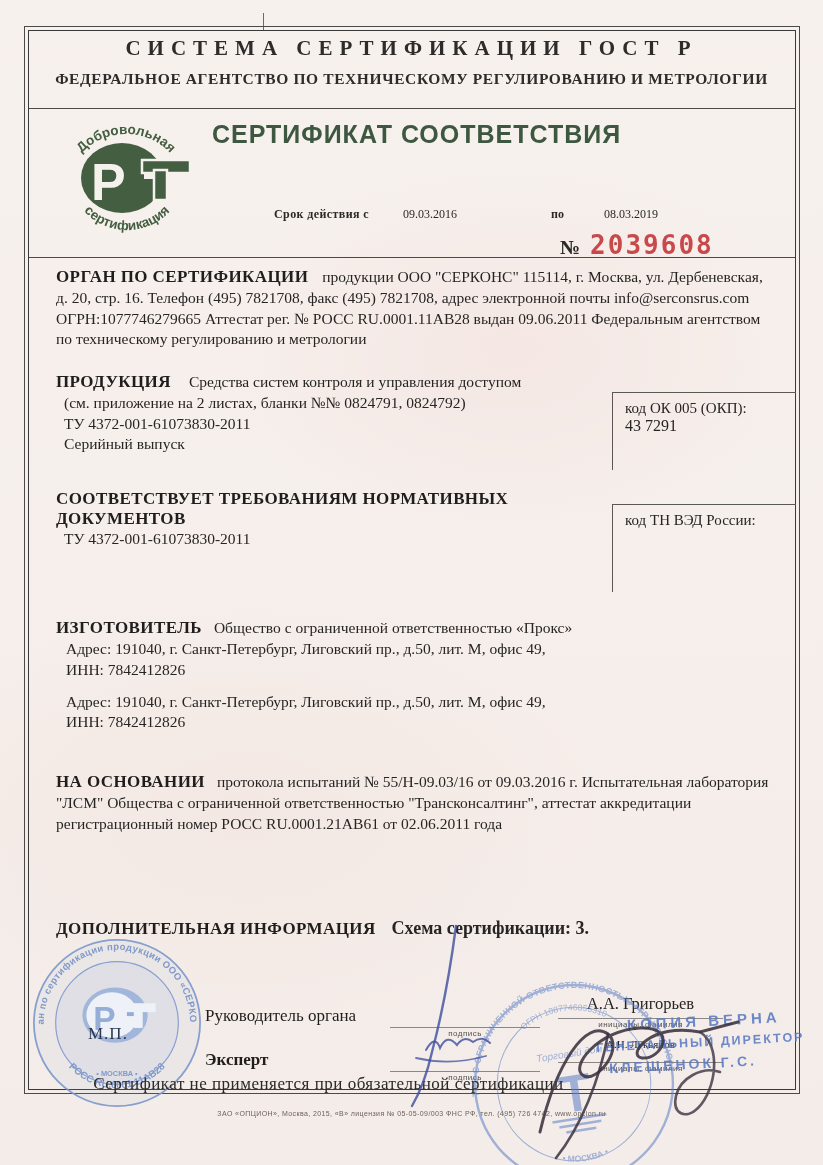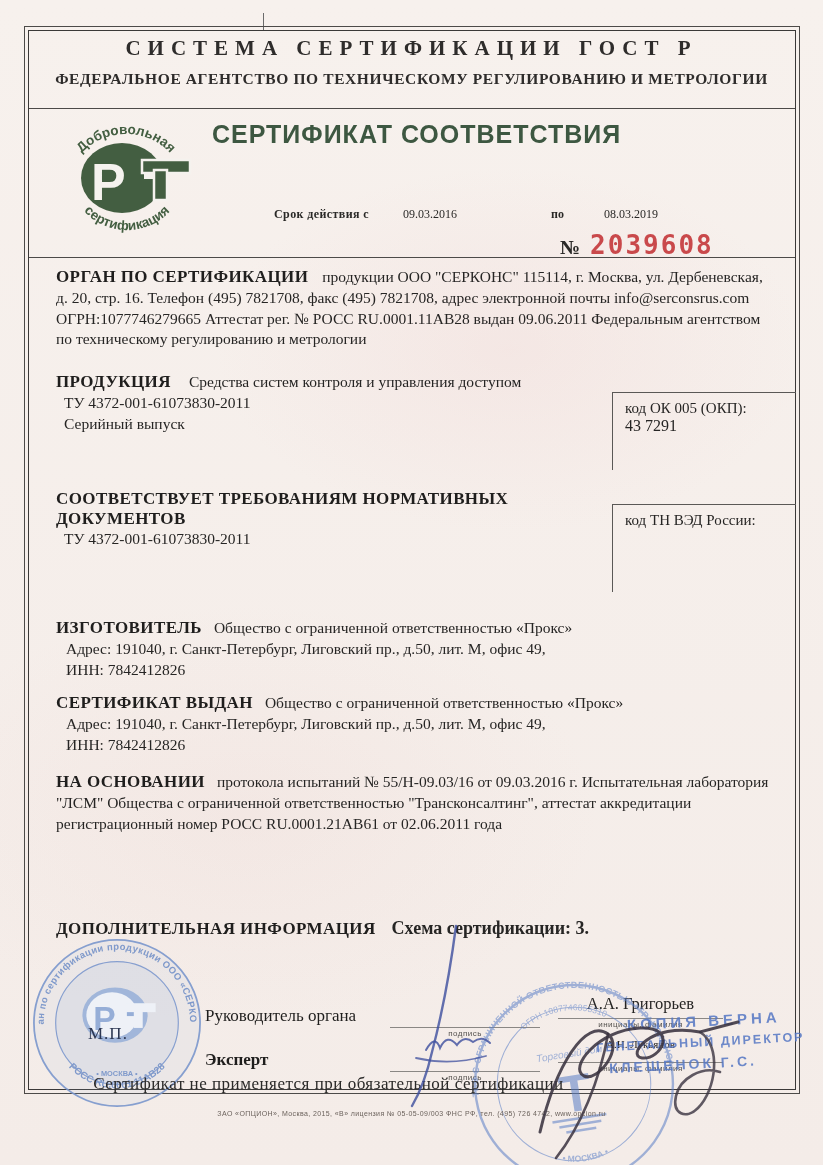--- a/index.html
+++ b/index.html
@@ -151,20 +151,21 @@
 
     <div class="abs organ para">
       <span class="slabel">ОРГАН ПО СЕРТИФИКАЦИИ</span><span>продукции ООО "СЕРКОНС" 115114, г. Москва, ул. Дербеневская, д. 20, стр. 16. Телефон (495) 7821708, факс (495) 7821708, адрес электронной почты info@serconsrus.com ОГРН:1077746279665 Аттестат рег. № РОСС RU.0001.11АВ28 выдан 09.06.2011 Федеральным агентством по техническому регулированию и метрологии</span>
     </div>
 
     <div class="abs prod para">
       <div>
         <span class="slabel">ПРОДУКЦИЯ</span><span>Средства систем контроля и управления доступом</span>
       </div>
       <div class="prod-lines">
+        <div>(см. приложение на 2 листах, бланки №№ 0824791, 0824792)</div>
         <div>ТУ 4372-001-61073830-2011</div>
         <div>Серийный выпуск</div>
       </div>
     </div>
 
     <div class="abs codebox codebox1">
       <span class="cb-label">код ОК 005 (ОКП):</span>
       <span class="cb-value">43 7291</span>
     </div>
 
@@ -182,23 +183,20 @@
       <div>
         <span class="slabel">ИЗГОТОВИТЕЛЬ</span><span>Общество с ограниченной ответственностью «Прокс»</span>
       </div>
       <div class="sub-lines">
         <div>Адрес: 191040, г. Санкт-Петербург, Лиговский пр., д.50, лит. М, офис 49,</div>
         <div>ИНН: 7842412826</div>
       </div>
     </div>
 
     <div class="abs issued para">
-      <div>
-        <span class="slabel">СЕРТИФИКАТ ВЫДАН</span><span>Общество с ограниченной ответственностью «Прокс»</span>
-      </div>
       <div class="sub-lines">
         <div>Адрес: 191040, г. Санкт-Петербург, Лиговский пр., д.50, лит. М, офис 49,</div>
         <div>ИНН: 7842412826</div>
       </div>
     </div>
 
     <div class="abs basis para">
       <span class="slabel">НА ОСНОВАНИИ</span><span>протокола испытаний № 55/Н-09.03/16 от 09.03.2016 г.  Испытательная лаборатория "ЛСМ" Общества с ограниченной ответственностью "Трансконсалтинг", аттестат аккредитации регистрационный номер РОСС RU.0001.21АВ61 от 02.06.2011 года</span>
     </div>
 

